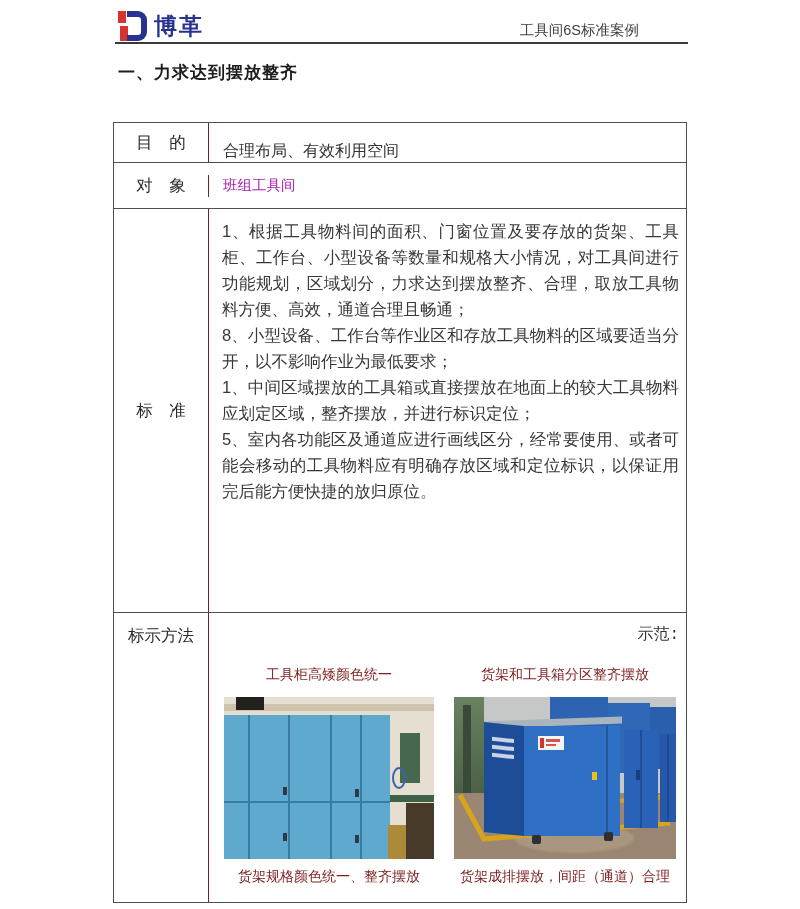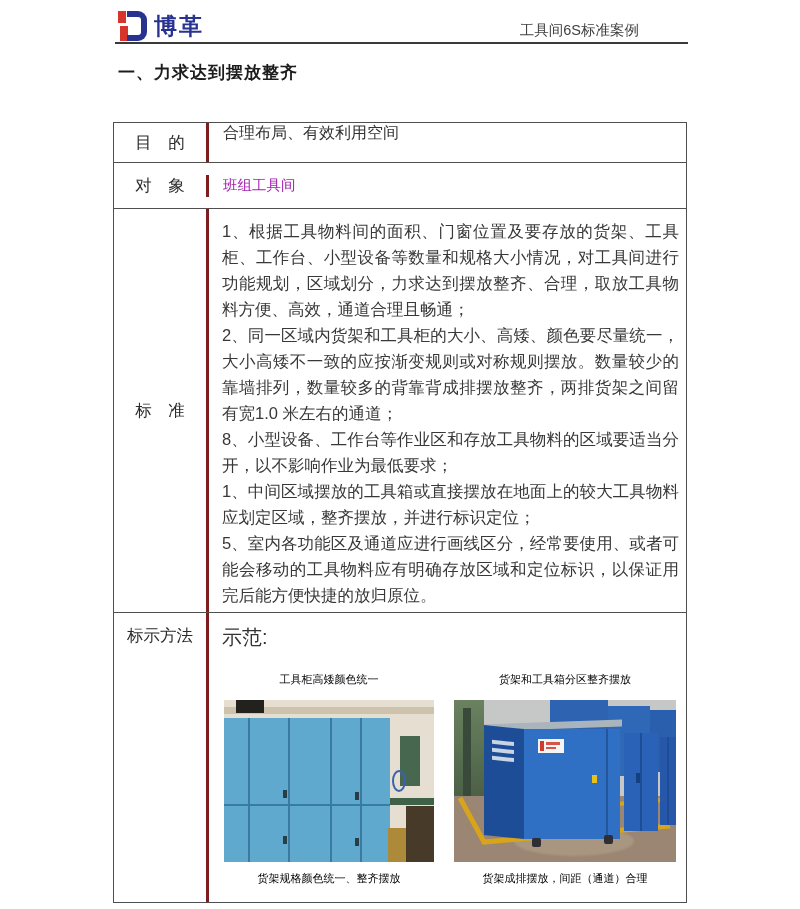--- a/index.html
+++ b/index.html
@@ -21,43 +21,43 @@
   }
   .logo-text { font-size:23px; font-weight:bold; color:#27338f; letter-spacing:2px; }
   .doc-title { position:absolute; right:113px; top:21px; font-size:14.5px; color:#3f3f3f; }
   .head-rule { position:absolute; left:115px; top:42px; width:573px; height:2px; background:#3a3a3a; }
 
   .page-title { position:absolute; left:118px; top:61px; font-size:17px; font-weight:bold; color:#1c1c1c; letter-spacing:1px; }
 
   
   .tbl { position:absolute; left:113px; top:122px; width:574px; height:781px; border:1px solid #4f4f4f; display:flex; flex-direction:column; }
   .trow { display:flex; border-bottom:1px solid #4f4f4f; }
-  .trow:last-child { border-bottom:none; }
+  .trow:last-child { border-bottom:none;text-align:right; }
   .tlabel {
-    width:95px; flex:0 0 95px; border-right:3px solid #7f1d1d;
+    width:95px; flex:0 0 95px; border-right:1px solid #7f1d1d;
     display:flex; justify-content:center; color:#2b2b2b; font-size:16.5px;
   }
   .tlabel.center { align-items:center; }
   .tlabel.top { align-items:flex-start; padding-top:12px; }
   .tcell { flex:1; position:relative; }
 
   .row-purpose { height:40px; }
-  .row-purpose .tcell { display:flex; align-items:flex-start; padding-left:14px; font-size:16px; color:#333; }
+  .row-purpose .tcell { display:flex; align-items:flex-end; padding-left:14px; font-size:16px; color:#333; }
   .row-target { height:46px;align-items:center; }
   .row-target .tcell { display:flex; align-items:center; padding-left:14px; font-family:"Liberation Serif","DejaVu Serif",serif; font-size:14.5px; color:#a21caf; }
   .row-standard { height:404px; }
   .row-standard .tcell { padding:9px 7px 0 13px; }
   .row-standard p { font-size:16.5px; line-height:26px; color:#383838; text-align:justify; }
   .row-method { flex:1; }
   .row-method .tcell { padding:11px 7px 0 13px; }
-  .demo-label { font-size:20px; color:#333; }
+  .demo-label { font-size:16px; color:#333;font-family:Liberation Mono, monospace; }
 
   .figs { display:flex; margin-top:21px; margin-left:2px; gap:20px; }
   .fig { display:flex; flex-direction:column; align-items:center; }
-  .fig .cap { color:#000000; font-size:11px; white-space:nowrap; }
+  .fig .cap { color:#7f1d1d; font-size:14px; white-space:nowrap; }
   .fig .cap.top { margin-bottom:13px; }
   .fig .cap.bot { margin-top:9px; }
 
   
   .photoL { position:relative; width:210px; height:162px; background:#e6dfd1; overflow:hidden; }
   .photoL .stain { position:absolute; top:7px; left:0; width:100%; height:7px; background:#cdc2ab; }
   .photoL .dark-corner { position:absolute; top:0; left:12px; width:28px; height:13px; background:#23211e; }
   .photoL .cab { position:absolute; left:0; top:18px; width:166px; height:144px; background:#5fa9cf; }
   .photoL .vline { position:absolute; top:0; width:2px; height:100%; background:#3a7ba1; }
   .photoL .hline { position:absolute; left:0; width:100%; height:2px; background:#3a7ba1; top:86px; }
@@ -124,21 +124,20 @@
       <div class="tlabel center">对　象</div>
       <div class="tcell">
           <span>班组工具间</span>
         </div>
     </div>
 
     <div class="trow row-standard">
       <div class="tlabel center">标　准</div>
       <div class="tcell">
         <p>1、根据工具物料间的面积、门窗位置及要存放的货架、工具柜、工作台、小型设备等数量和规格大小情况，对工具间进行功能规划，区域划分，力求达到摆放整齐、合理，取放工具物料方便、高效，通道合理且畅通；</p>
-        <p>2、同一区域内货架和工具柜的大小、高矮、颜色要尽量统一，大小高矮不一致的应按渐变规则或对称规则摆放。数量较少的靠墙排列，数量较多的背靠背成排摆放整齐，两排货架之间留有宽1.0 米左右的通道；</p>
         <p>8、小型设备、工作台等作业区和存放工具物料的区域要适当分开，以不影响作业为最低要求；</p>
         <p>1、中间区域摆放的工具箱或直接摆放在地面上的较大工具物料应划定区域，整齐摆放，并进行标识定位；</p>
         <p>5、室内各功能区及通道应进行画线区分，经常要使用、或者可能会移动的工具物料应有明确存放区域和定位标识，以保证用完后能方便快捷的放归原位。</p>
       </div>
     </div>
 
     <div class="trow row-method">
       <div class="tlabel top">标示方法</div>
       <div class="tcell">
         <div class="demo-label">示范:</div>

